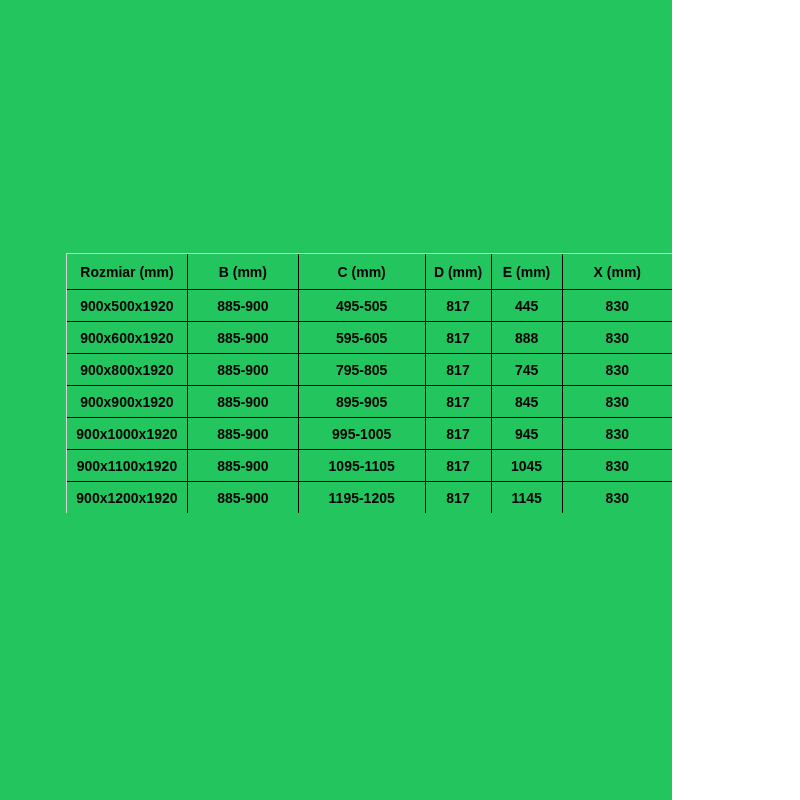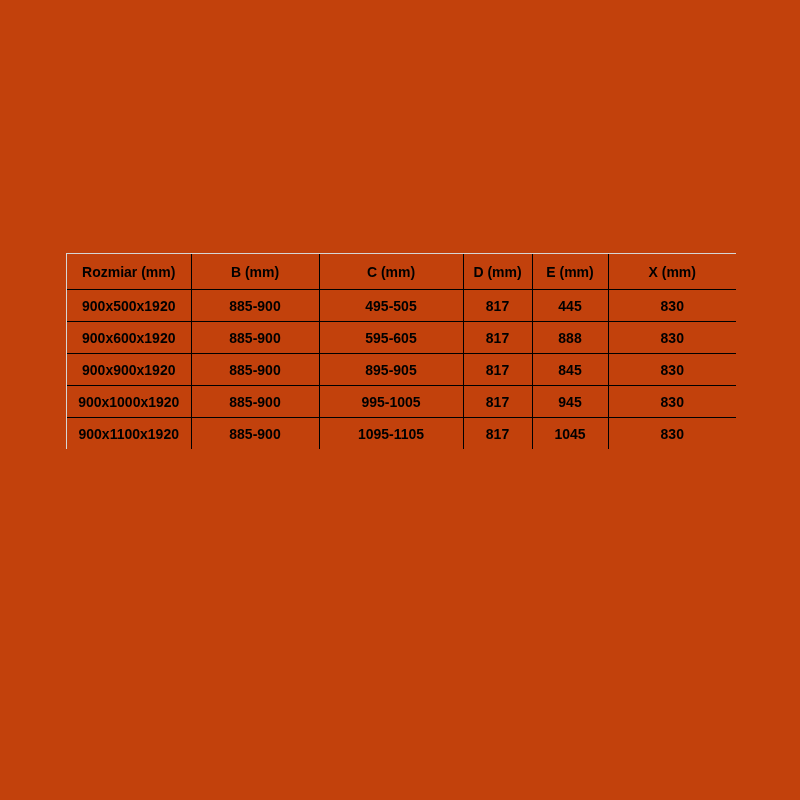--- a/index.html
+++ b/index.html
@@ -5,23 +5,23 @@
   html, body {
     margin: 0;
     padding: 0;
     width: 800px;
     height: 800px;
     background: #ffffff;
     font-family: "Liberation Sans", sans-serif;
   }
   .page {
     position: relative;
-    width: 800px;
+    width: 672px;
     height: 800px;
-    background: #c2410c;
+    background: #22c55e;
   }
   .table-wrap {
     position: absolute;
     left: 66px;
     top: 253px;
     border-top: 1px solid #d6d6d6;   
     border-left: 1px solid #d6d6d6;  
   }
   table.size-table {
     border-collapse: collapse;
@@ -89,20 +89,28 @@
         </tr>
         <tr>
           <td>900x600x1920</td>
           <td>885-900</td>
           <td>595-605</td>
           <td>817</td>
           <td>888</td>
           <td>830</td>
         </tr>
         <tr>
+          <td>900x800x1920</td>
+          <td>885-900</td>
+          <td>795-805</td>
+          <td>817</td>
+          <td>745</td>
+          <td>830</td>
+        </tr>
+        <tr>
           <td>900x900x1920</td>
           <td>885-900</td>
           <td>895-905</td>
           <td>817</td>
           <td>845</td>
           <td>830</td>
         </tr>
         <tr>
           <td>900x1000x1920</td>
           <td>885-900</td>
@@ -112,16 +120,24 @@
           <td>830</td>
         </tr>
         <tr>
           <td>900x1100x1920</td>
           <td>885-900</td>
           <td>1095-1105</td>
           <td>817</td>
           <td>1045</td>
           <td>830</td>
         </tr>
+        <tr>
+          <td>900x1200x1920</td>
+          <td>885-900</td>
+          <td>1195-1205</td>
+          <td>817</td>
+          <td>1145</td>
+          <td>830</td>
+        </tr>
       </tbody>
     </table>
   </div>
 </div>
 
 </body></html>

